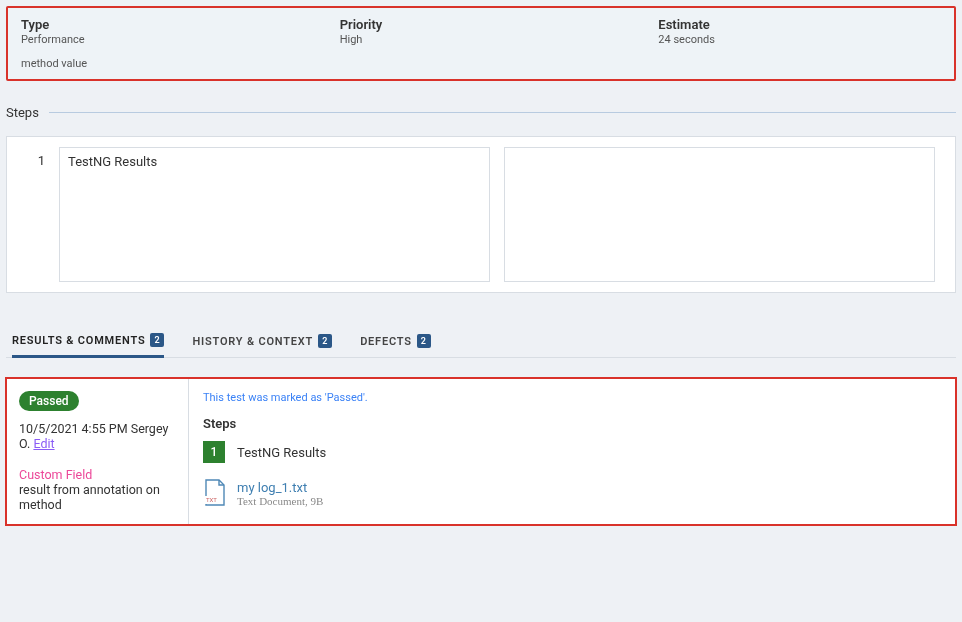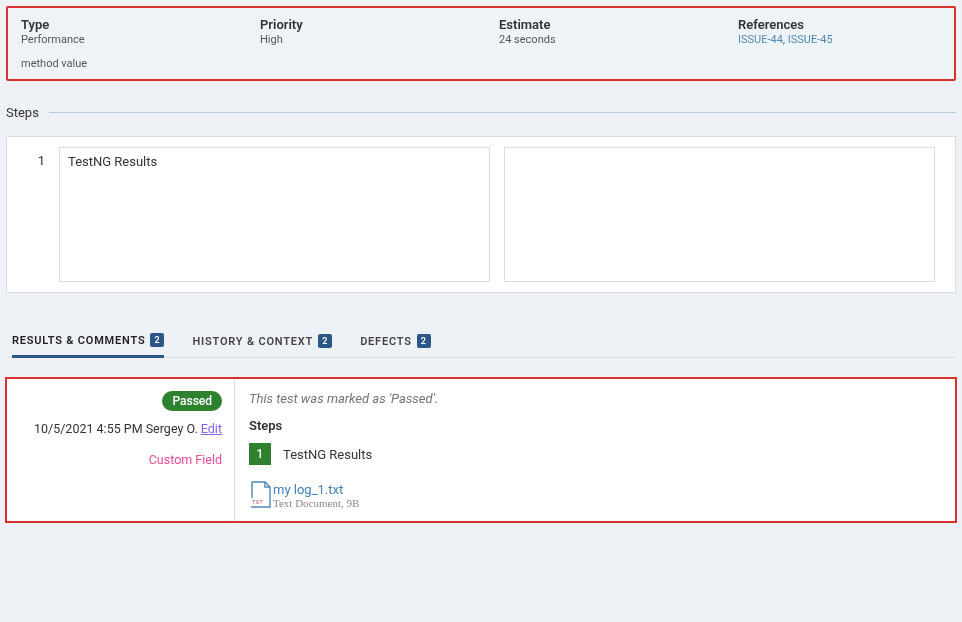--- a/index.html
+++ b/index.html
@@ -31,36 +31,36 @@
     
     .tabs-row { display: flex; align-items: center; gap: 28px; margin-top: 34px; border-bottom: 1px solid #d8dde3; padding: 0 6px; }
     .tab { display: flex; align-items: center; gap: 5px; padding: 6px 0 8px; font-size: 11px; letter-spacing: 0.8px; font-weight: 600; color: #444; text-transform: uppercase; cursor: pointer; }
     .tab.active { border-bottom: 3px solid #2b5787; margin-bottom: -1px; color: #222; }
     .tab-badge { background: #2b5787; color: #fff; width: 14px; height: 14px; display: inline-flex; align-items: center; justify-content: center; font-size: 9px; border-radius: 2px; font-weight: 600; }
     
     .comment-input-row { margin-top: 8px; }
     .comment-input { width: 100%; padding: 7px 10px; border: 1px solid #d8dde3; background: #fff; font-family: "Courier New", monospace; font-size: 12px; color: #888; }
     
     .result-panel { margin-top: 20px; background: #fff; border: 1px solid #d8dde3; display: flex; outline: 2px solid #d9322a; outline-offset: -1px; }
-    .result-left { width: 228px; padding: 12px 12px; border-right: 1px solid #d8dde3; text-align: right; }
+    .result-left { width: 182px; padding: 12px 12px; border-right: 1px solid #d8dde3; }
     .result-right { flex: 1; padding: 12px 14px; }
     
     .badge-passed { background: #2d812f; color: #fff; font-size: 12px; padding: 3px 10px; border-radius: 10px; display: inline-block; font-weight: 500; }
     .result-meta { font-size: 12.5px; color: #333; margin-top: 10px; }
     .edit-link { color: #8b5cf6; text-decoration: underline; cursor: pointer; }
     .result-cf-label { font-size: 12.5px; color: #ec4899; margin-top: 16px; }
     .result-cf-value { font-size: 12.5px; color: #333; }
     
-    .result-msg { font-style: italic; font-size: 13px; color: #737373; }
+    .result-msg { font-size: 11px; color: #3b82f6; }
     .result-steps-title { font-size: 13px; font-weight: 600; color: #333; margin-top: 12px; }
     .result-step-row { display: flex; align-items: center; gap: 12px; margin-top: 10px; }
     .result-step-badge { background: #2d812f; color: #fff; width: 22px; height: 22px; display: inline-flex; align-items: center; justify-content: center; font-size: 12px; font-weight: 500; }
     .result-step-text { font-size: 13px; color: #333; }
     
-    .attach-row { display: flex; align-items: center; gap: 0; margin-top: 16px; }
+    .attach-row { display: flex; align-items: center; gap: 10px; margin-top: 16px; }
     .attach-icon { width: 24px; height: 28px; }
     .attach-icon svg { display: block; }
     .attach-info { display: flex; flex-direction: column; }
     .attach-name { color: #3f7fb1; font-size: 13px; cursor: pointer; }
     .attach-meta { color: #888; font-size: 11px; font-family: Liberation Serif, serif; }
   </style>
 </head>
 <body>
 
 <div class="container">
@@ -71,26 +71,20 @@
         <div class="detail-label">Type</div>
         <div class="detail-value">Performance</div>
       </div>
       <div class="detail-col col-priority">
         <div class="detail-label">Priority</div>
         <div class="detail-value">High</div>
       </div>
       <div class="detail-col col-estimate">
         <div class="detail-label">Estimate</div>
         <div class="detail-value">24 seconds</div>
-      </div>
-      <div class="detail-col col-references">
-        <div class="detail-label">References</div>
-        <div class="detail-value">
-          <a class="ref-link">ISSUE-44</a><span>, </span><a class="ref-link">ISSUE-45</a>
-        </div>
       </div>
     </div>
     <div class="details-row" style="margin-bottom:0;">
       <div class="detail-col">
         <div class="detail-value">method value</div>
       </div>
     </div>
   </div>
 
   <div class="steps-section">
@@ -129,20 +123,21 @@
     <div class="result-left">
       <span class="badge-passed">Passed</span>
       <div class="result-meta">
         <span>10/5/2021 4:55 PM</span>
         <span> </span>
         <span>Sergey O.</span>
         <span> </span>
         <a class="edit-link">Edit</a>
       </div>
       <div class="result-cf-label">Custom Field</div>
+      <div class="result-cf-value">result from annotation on method</div>
     </div>
     <div class="result-right">
       <div class="result-msg">This test was marked as 'Passed'.</div>
       <div class="result-steps-title">Steps</div>
       <div class="result-step-row">
         <span class="result-step-badge">1</span>
         <span class="result-step-text">TestNG Results</span>
       </div>
       <div class="attach-row">
         <span class="attach-icon">

